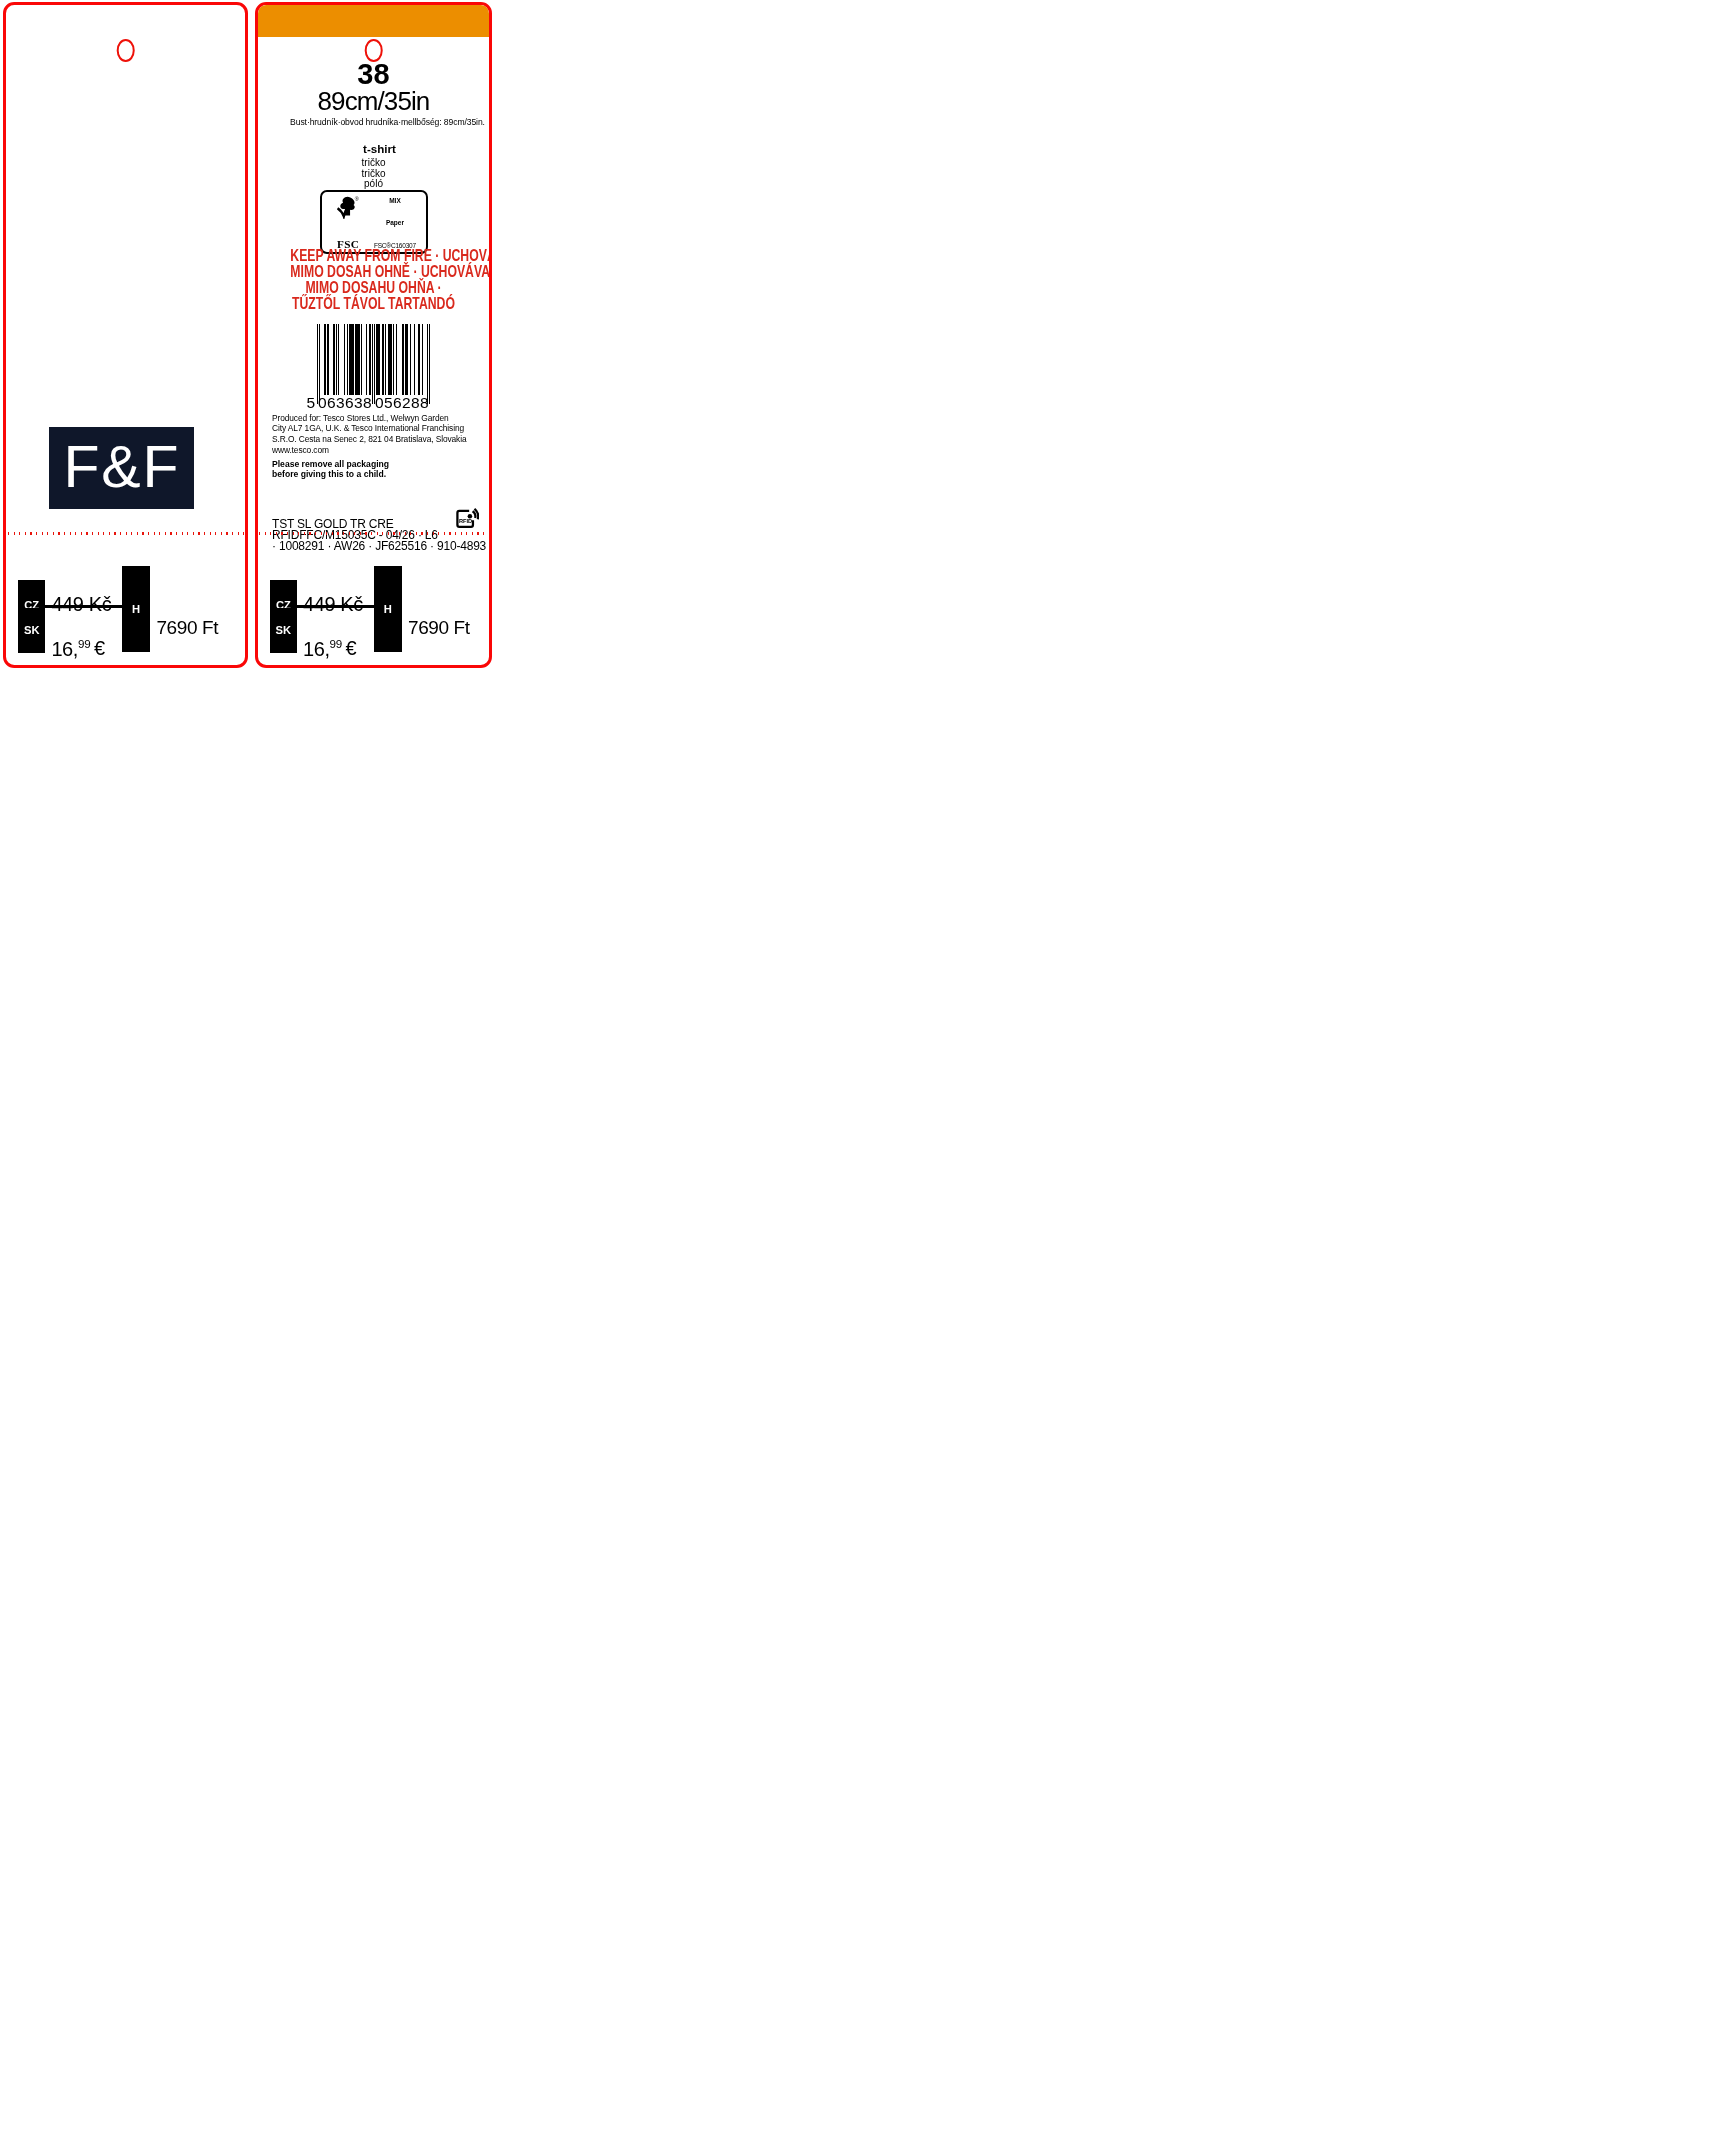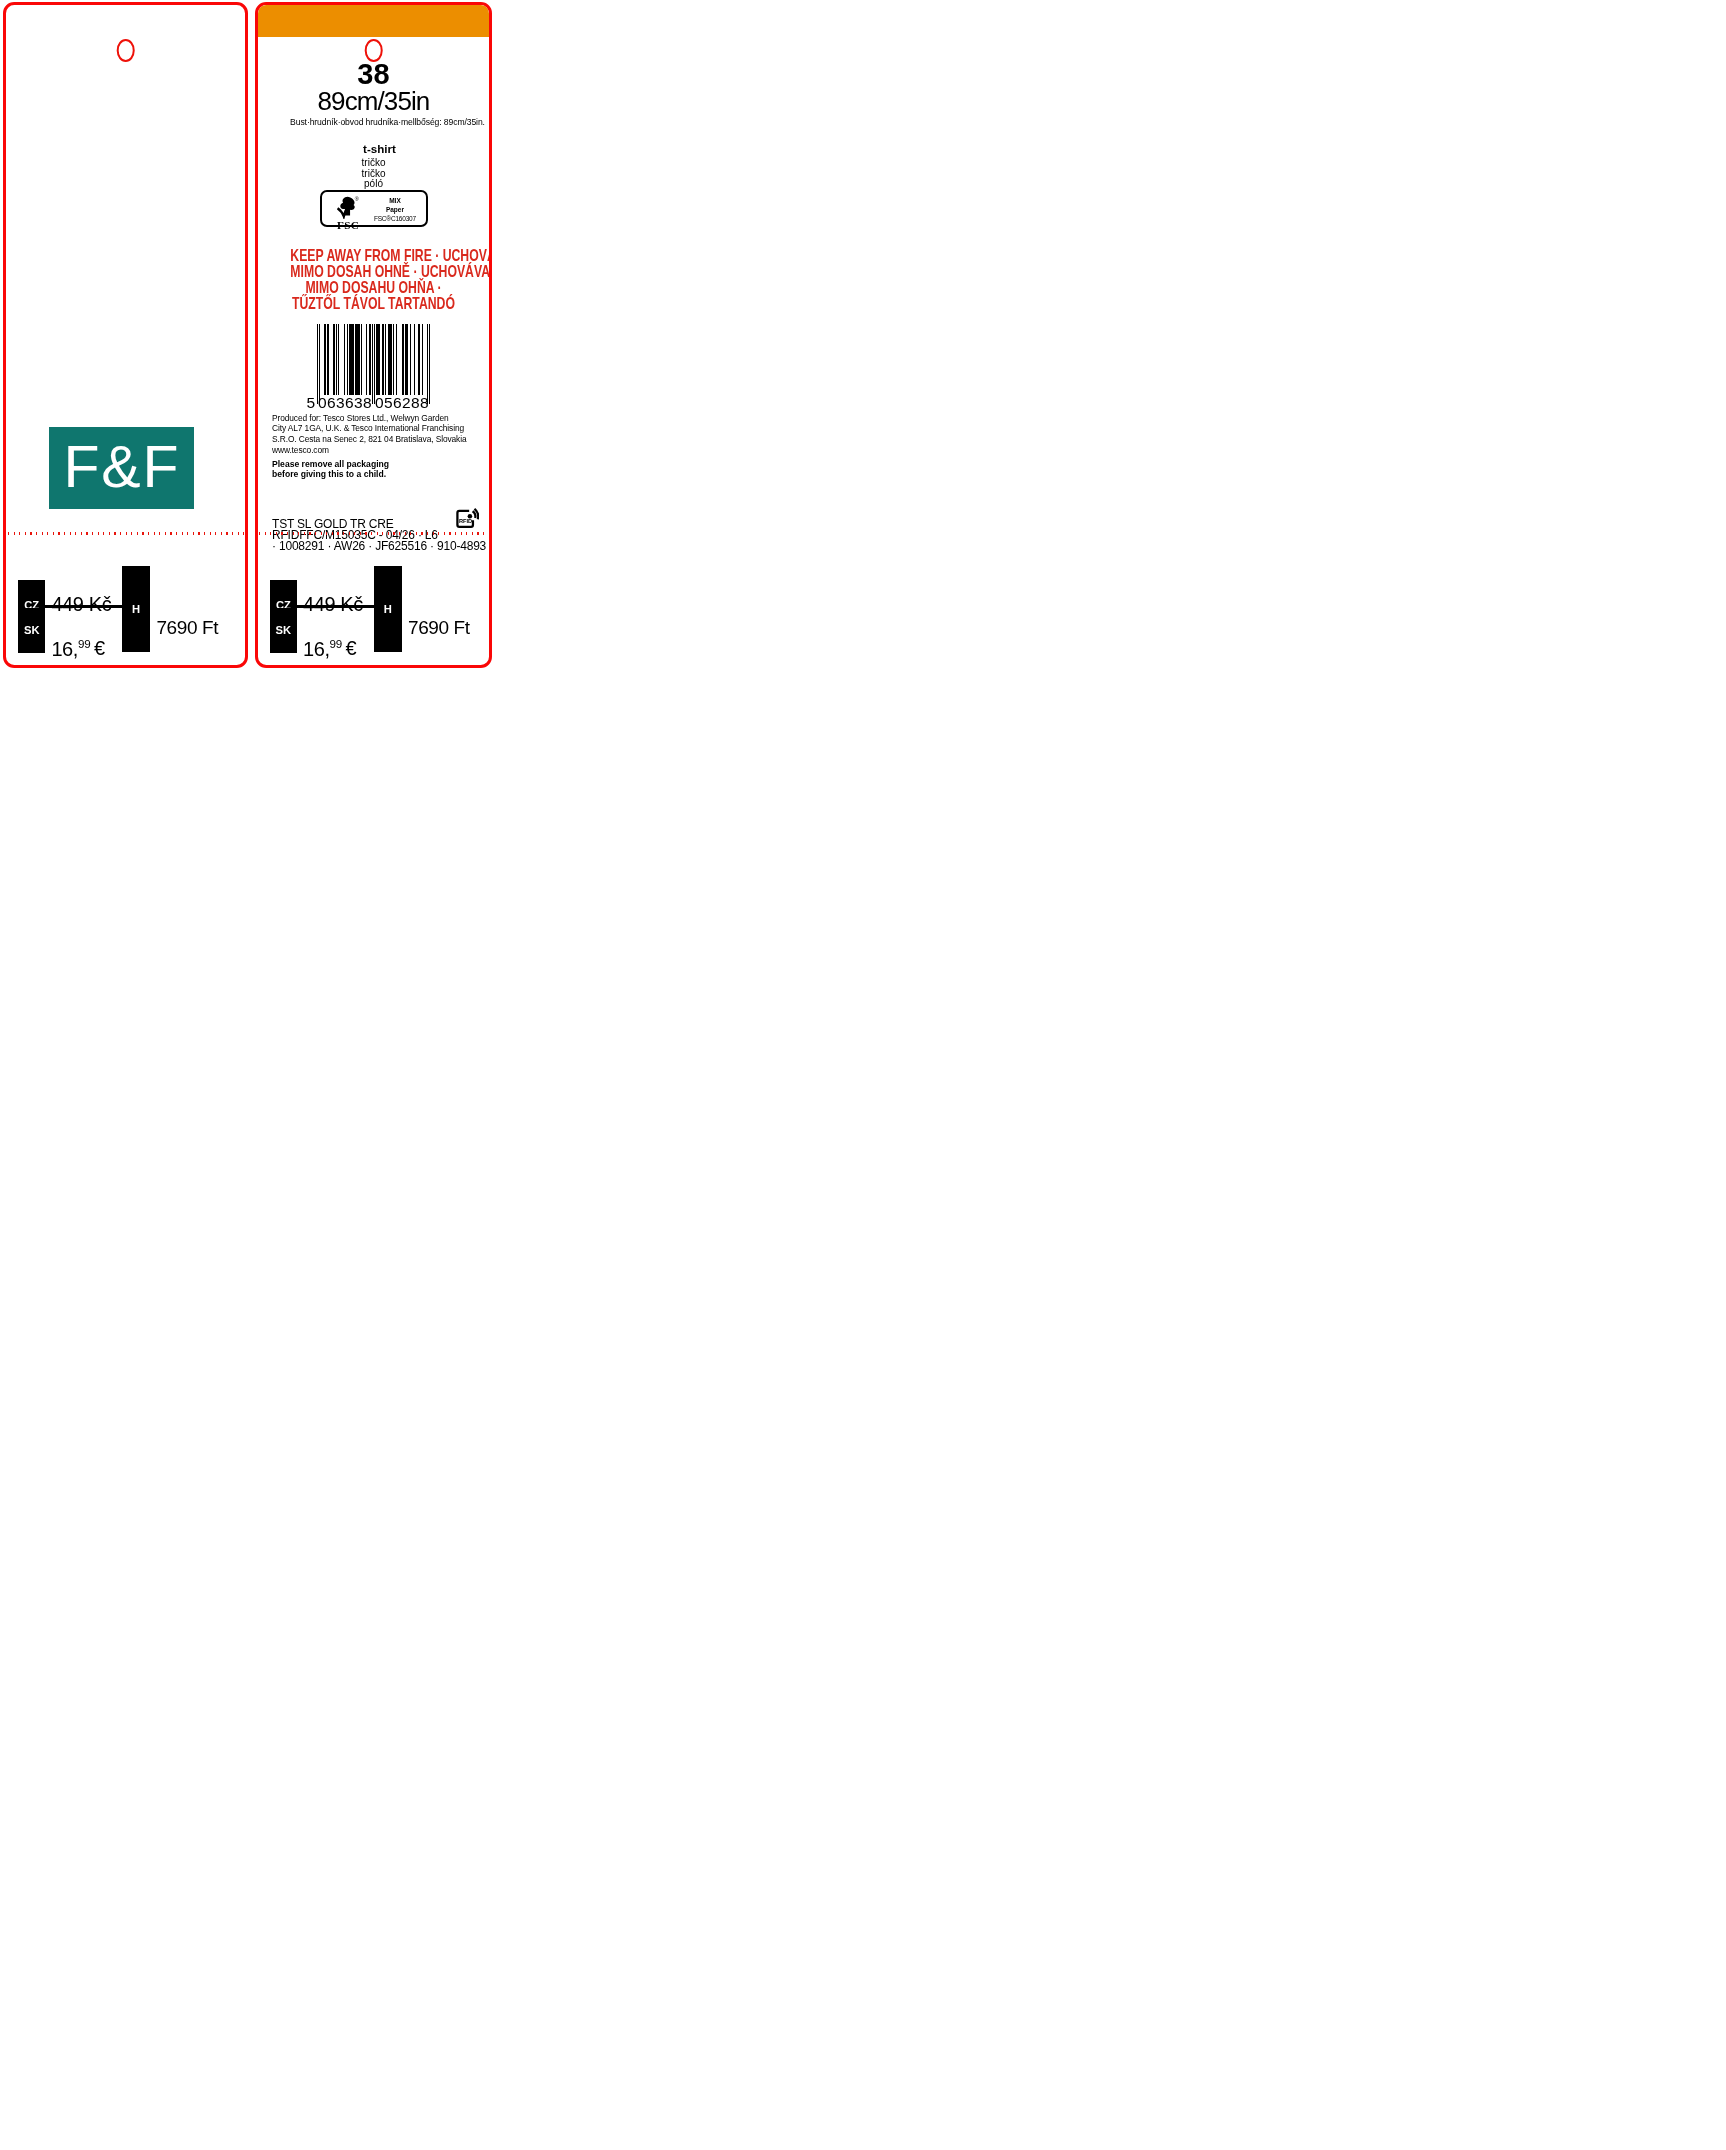--- a/index.html
+++ b/index.html
@@ -10,41 +10,41 @@
   .hole{position:absolute;top:34px;left:50%;transform:translateX(-50%);width:14.6px;height:19px;border:2.2px solid #ee1109;border-radius:50%;background:#fff;z-index:5;}
   .orange-bar{position:absolute;top:0;left:0;right:0;height:32px;background:#ec8e00;border-radius:7.7px 7.7px 0 0;}
   .center{left:0;right:0;text-align:center;}
   .abs{position:absolute;}
   .size-number{top:54px;font-size:29px;line-height:30px;font-weight:bold;letter-spacing:0;}
   .size-measure{top:83px;font-size:26px;line-height:27px;letter-spacing:-0.9px;}
   .bust-line{top:112px;font-size:8.6px;letter-spacing:-0.1px;padding-left:28px;}
   .garment{top:137px;}
   .garment .g-en{font-size:11.6px;font-weight:bold;line-height:13.8px;margin-bottom:3px;margin-left:12px;}
   .garment .g-row{font-size:10px;line-height:10.3px;}
-  .fsc-box{top:185px;left:50%;transform:translateX(-50%);width:108px;height:37px;border:2.6px solid #000;border-radius:6.9px;background:#fff;display:flex;padding:3.4px 4.3px 2.6px 6px;box-sizing:border-box;}
+  .fsc-box{top:185px;left:50%;transform:translateX(-50%);width:108px;height:64px;border:2.6px solid #000;border-radius:6.9px;background:#fff;display:flex;padding:3.4px 4.3px 2.6px 6px;box-sizing:border-box;}
   .fsc-left{width:44%;display:flex;flex-direction:column;align-items:center;justify-content:space-between;}
   .fsc-brand{font-family:"Liberation Serif",serif;font-weight:bold;font-size:11.2px;line-height:10.3px;letter-spacing:0.4px;}
   .fsc-right{width:56%;display:flex;flex-direction:column;align-items:center;justify-content:space-between;padding-top:1.7px;}
   .fsc-mix{font-size:6.5px;font-weight:bold;}
   .fsc-paper{font-size:6.5px;font-weight:bold;}
   .fsc-code{font-size:6.5px;letter-spacing:-0.2px;white-space:nowrap;}
   .warning{top:243px;color:#d9291d;font-weight:bold;font-size:17px;line-height:16px;transform:scaleX(0.72);transform-origin:50% 0;}
   .warning div{white-space:nowrap;}
   .barcode{top:319px;left:50%;transform:translateX(-50%);width:129px;height:88px;}
   .barcode svg{position:absolute;left:7.3px;top:0;}
   .bc-digits{position:absolute;top:70px;font-size:15.5px;line-height:17px;letter-spacing:0.4px;}
   .bc-lead{left:-2.6px;}
   .bc-left-group{left:36px;transform:translateX(-50%);}
   .bc-right-group{left:93px;transform:translateX(-50%);}
   .produced{left:14px;top:408px;font-size:8.4px;line-height:10.8px;letter-spacing:-0.1px;}
   .child-note{left:14px;top:454px;font-size:8.6px;font-weight:bold;line-height:10.3px;}
   .codes{left:14px;top:514px;font-size:12px;line-height:11.2px;letter-spacing:-0.2px;}
   .rfid{left:196px;top:503px;width:25px;height:22.4px;}
   .dotted{left:1.3px;right:1.3px;top:527px;height:3px;background:repeating-linear-gradient(90deg,#e8150d 0 1.3px,transparent 1.3px 5.6px);}
-  .ffbox{left:43px;top:422px;width:145px;height:82px;background:#0f766e;color:#fff;display:flex;align-items:center;justify-content:center;}
+  .ffbox{left:43px;top:422px;width:145px;height:82px;background:#0f172a;color:#fff;display:flex;align-items:center;justify-content:center;}
   .ffbox .fftext{font-size:59px;font-weight:400;letter-spacing:1.7px;line-height:59px;}
   
   .blk{background:#000;color:#fff;display:flex;align-items:center;justify-content:center;font-weight:bold;font-size:11.2px;}
   .cz-blk{left:11.6px;top:561px;width:27.5px;height:50px;margin-top:14px;}
   .sk-blk{left:11.6px;top:603px;width:27.5px;height:45px;}
   .h-blk{left:116px;top:561px;width:27.5px;height:86px;}
   .price-rule{left:39px;top:600px;width:77px;height:3.4px;background:#000;}
   .price-txt{font-size:20px;line-height:21.5px;letter-spacing:-0.4px;white-space:nowrap;margin-top:20px;}
   .cz-price{left:45px;top:569px;}
   .sk-price{left:45px;top:608px;}

